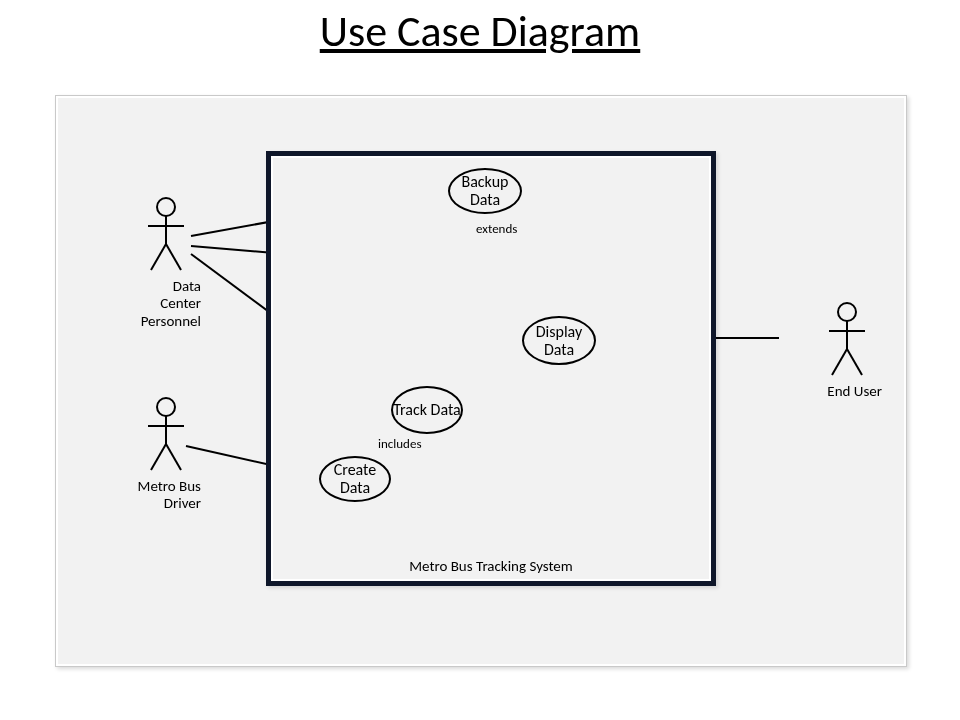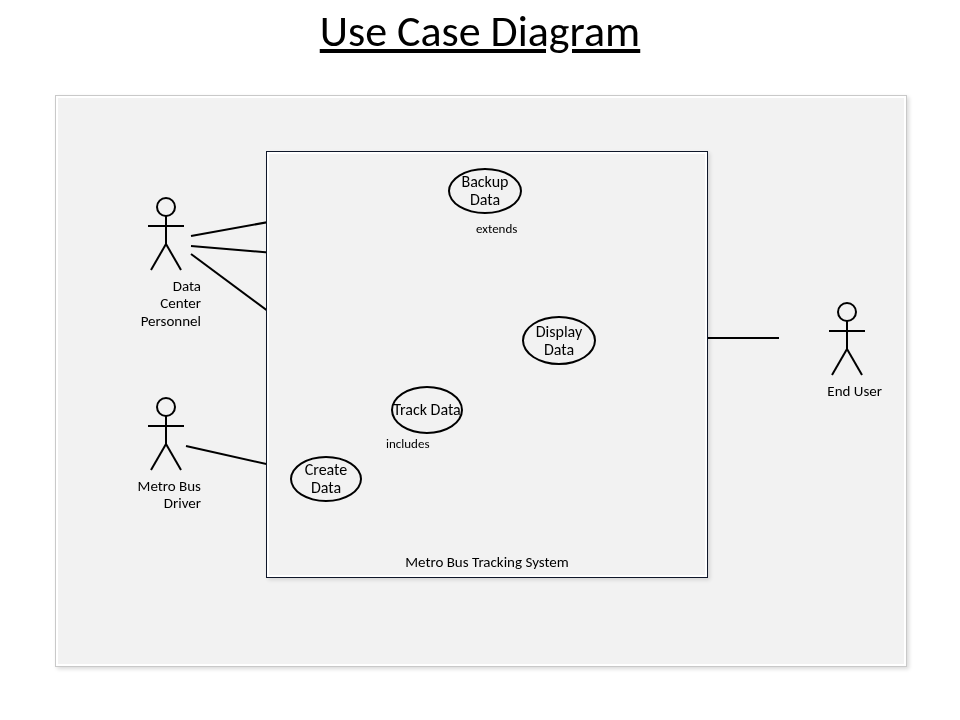--- a/index.html
+++ b/index.html
@@ -30,21 +30,21 @@
     box-shadow: inset 0 0 0 2px #fff, 2px 2px 4px rgba(0,0,0,.15);
   }
   
   .system {
     position: absolute;
     left: 210px;
     top: 55px;
     width: 440px;
     height: 425px;
     background: #f2f2f2;
-    border: 1px solid #0f172a;
+    border: 5px solid #0f172a;
     box-shadow: inset 0 0 0 2px #fff, 2px 2px 4px rgba(0,0,0,.12);
   }
   .system-label {
     position: absolute;
     bottom: 6px;
     width: 100%;
     text-align: center;
     font-size: 15px;
   }
   
@@ -119,24 +119,24 @@
     <line x1="350" y1="330" x2="305" y2="370" stroke="#000" stroke-width="1.6" stroke-dasharray="6 5" marker-end="url(#arrow)"></line>
   </svg>
 
   <div class="system">
     <div class="system-label">Metro Bus Tracking System</div>
   </div>
 
   <div class="uc" style="left:392px; top:72px;  width:70px; height:42px;">Backup Data</div>
   <div class="uc" style="left:466px; top:220px; width:70px; height:45px;">Display Data</div>
   <div class="uc" style="left:335px; top:290px; width:68px; height:44px;">Track Data</div>
-  <div class="uc" style="left:234px; top:360px; width:68px; height:42px;">Create Data</div>
+  <div class="uc" style="left:263px; top:360px; width:68px; height:42px;">Create Data</div>
 
   <div class="rel-label" style="left:420px; top:125px;">extends</div>
-  <div class="rel-label" style="left:330px; top:340px;">includes</div>
+  <div class="rel-label" style="left:322px; top:340px;">includes</div>
 
   <div class="actor" style="left:75px; top:100px;">
     <svg width="46" height="78" viewBox="0 0 46 78">
       <circle cx="23" cy="11" r="9" fill="#f2f2f2" stroke="#000" stroke-width="2"></circle>
       <line x1="23" y1="20" x2="23" y2="48" stroke="#000" stroke-width="2"></line>
       <line x1="5" y1="30" x2="41" y2="30" stroke="#000" stroke-width="2"></line>
       <line x1="23" y1="48" x2="8" y2="74" stroke="#000" stroke-width="2"></line>
       <line x1="23" y1="48" x2="38" y2="74" stroke="#000" stroke-width="2"></line>
     </svg>
     <div class="lbl">Data Center Personnel</div>

